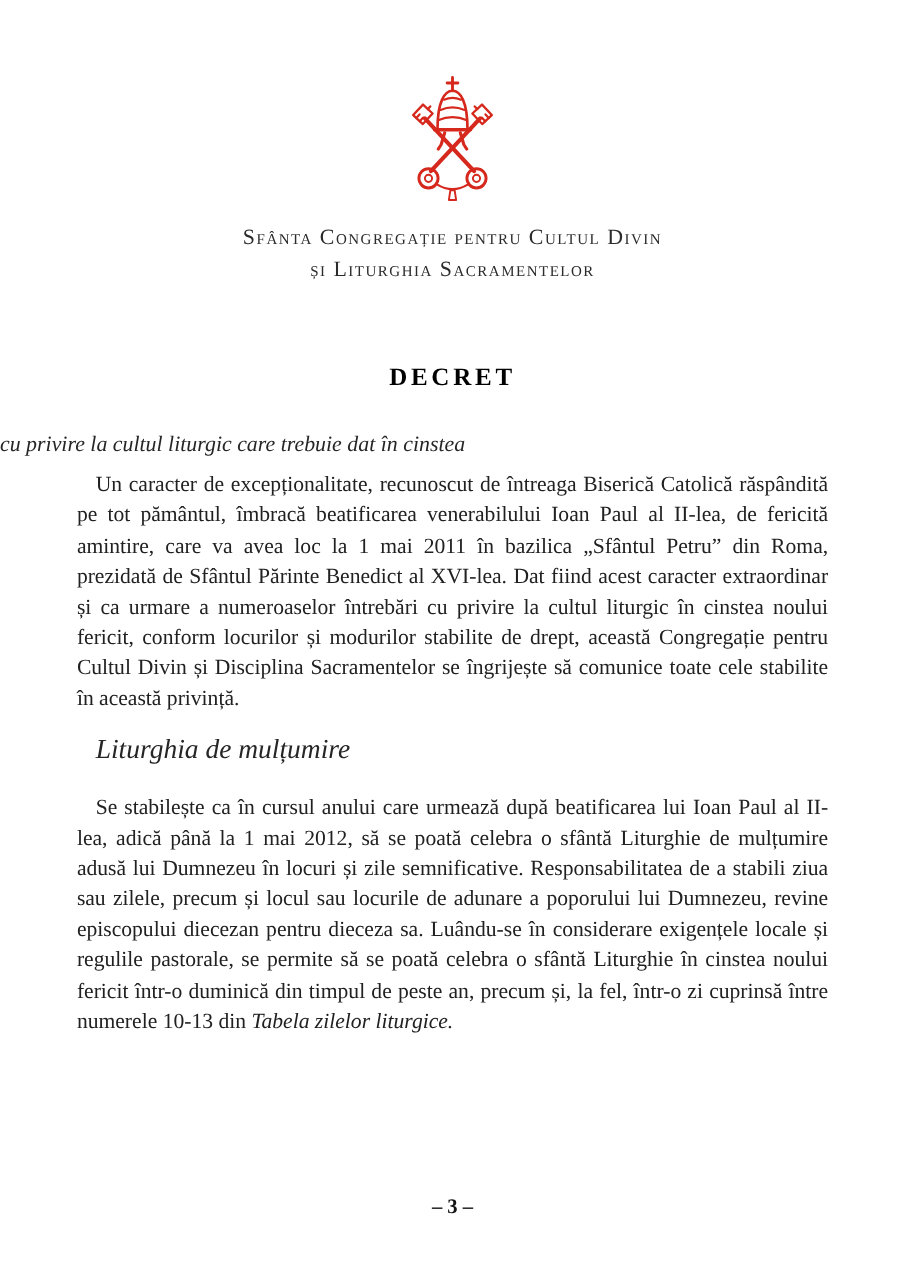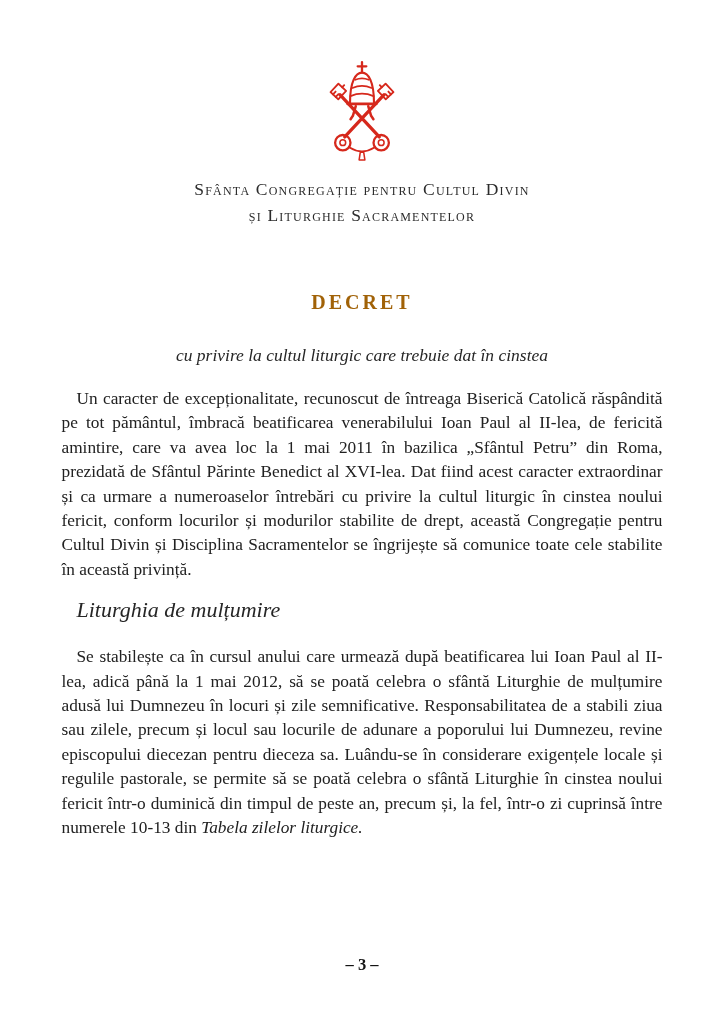--- a/index.html
+++ b/index.html
@@ -28,45 +28,45 @@
     line-height: 26px;
     letter-spacing: 1.2px;
     color: #2b2b2b;
   }
   .decree-title {
     margin-top: 63px;
     text-align: center;
     font-weight: bold;
     font-size: 20px;
     letter-spacing: 3px;
-    color: #a16207;
+    color: #000000;
   }
   .decree-subtitle {
     margin-top: 29px;
-    text-align: center;
+    text-align: left;
     font-style: italic;
     font-size: 17.5px;
     line-height: 25px;
     color: #262626;
   }
   .body-col {
     width: 601px;
     margin: 0 auto;
   }
   .para {
     margin-top: 23px;
     text-align: justify;
     text-indent: 15px;
     font-size: 17.3px;
     line-height: 24.4px;
     hyphens: auto;
     -webkit-hyphens: auto;
     color: #212121;
   }
-  .para.first { margin-top: 19px; }
+  .para.first { margin-top: 8px; }
   .section-heading {
     margin-top: 15px;
     font-style: italic;
     font-size: 22px;
     line-height: 25px;
     text-indent: 15px;
     color: #262626;
   }
   .italic-run { font-style: italic; }
   .page-number {
@@ -118,21 +118,21 @@
       <circle cx="70" cy="86" r="8" stroke-width="2.4"></circle>
       <circle cx="70" cy="86" r="3" stroke-width="1.6"></circle>
 
       <path d="M37 91 Q50 99 63 91" stroke-width="1.8"></path>
       <path d="M48.2 96 L47 104 H53 L51.8 96 Z" stroke-width="1.6"></path>
     </svg>
   </div>
 
   <div class="congregation">
     <div>Sfânta Congregație pentru Cultul Divin</div>
-    <div>și Liturghie Sacramentelor</div>
+    <div>și Liturghia Sacramentelor</div>
   </div>
 
   <div class="decree-title">DECRET</div>
 
   <div class="decree-subtitle">
     <div>cu privire la cultul liturgic care trebuie dat în cinstea</div>
   </div>
 
   <div class="body-col">
     <p class="para first">Un caracter de excepționalitate, recunoscut de întreaga Biserică Catolică răspândită pe tot pământul, îmbracă beatificarea venerabilului Ioan Paul al II-lea, de fericită amintire, care va avea loc la 1 mai 2011 în bazilica „Sfântul Petru” din Roma, prezidată de Sfântul Părinte Benedict al XVI-lea. Dat fiind acest caracter extraordinar și ca urmare a numeroaselor întrebări cu privire la cultul liturgic în cinstea noului fericit, conform locurilor și modurilor stabilite de drept, această Congregație pentru Cultul Divin și Disciplina Sacramentelor se îngrijește să comunice toate cele stabilite în această privință.</p>

